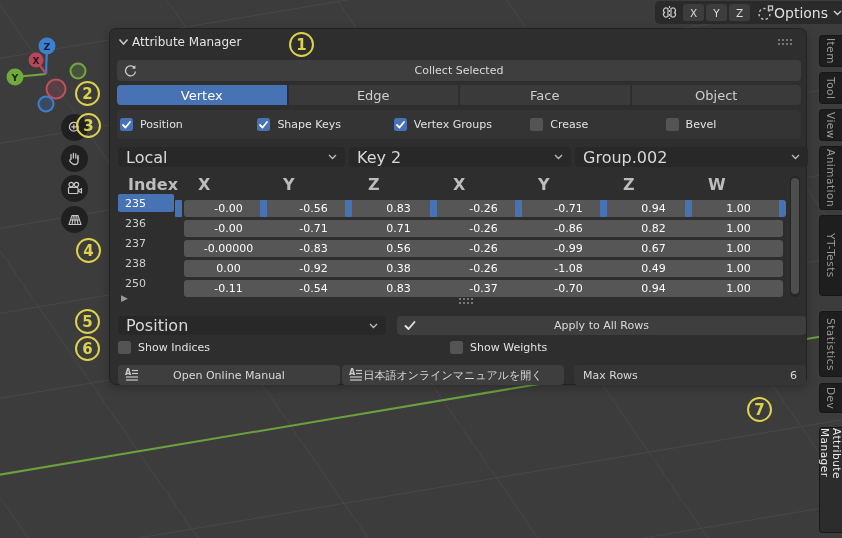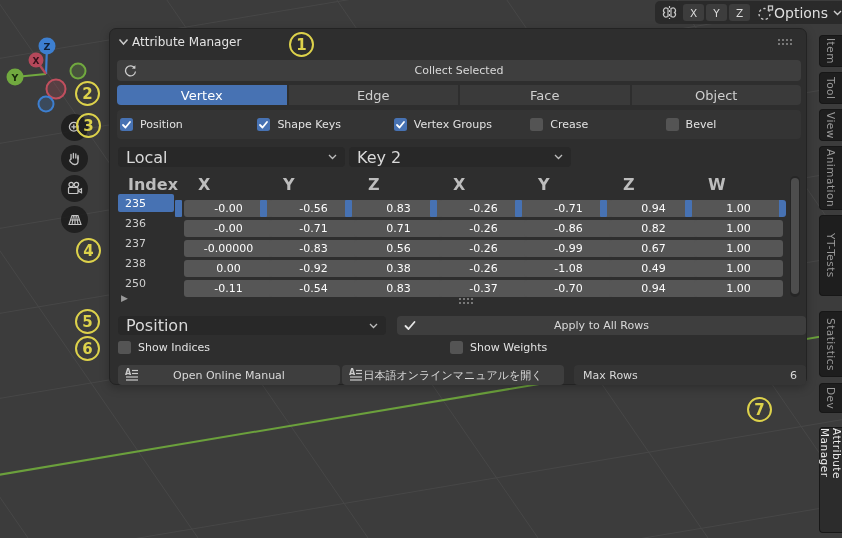--- a/index.html
+++ b/index.html
@@ -235,20 +235,26 @@
       <svg width="9" height="6" viewBox="0 0 9 6">
           <polyline points="1,1 4.5,4.5 8,1" fill="none" stroke="#bdbdbd" stroke-width="1.3"></polyline>
         </svg>
     </div>
     <div class="abs drop" style="left:239px;top:118px;width:222px;height:20px;">
       <span class="val">Key 2</span>
       <svg width="9" height="6" viewBox="0 0 9 6">
           <polyline points="1,1 4.5,4.5 8,1" fill="none" stroke="#bdbdbd" stroke-width="1.3"></polyline>
         </svg>
     </div>
+    <div class="abs drop" style="left:465px;top:118px;width:233px;height:20px;">
+      <span class="val">Group.002</span>
+      <svg width="9" height="6" viewBox="0 0 9 6">
+          <polyline points="1,1 4.5,4.5 8,1" fill="none" stroke="#bdbdbd" stroke-width="1.3"></polyline>
+        </svg>
+    </div>
 
     <div id="thead" class="abs tgrid thead" style="left:8px;top:146px;width:661px;">
         <span>Index</span>
         <span>X</span>
         <span>Y</span>
         <span>Z</span>
         <span>X</span>
         <span>Y</span>
         <span>Z</span>
         <span>W</span>

